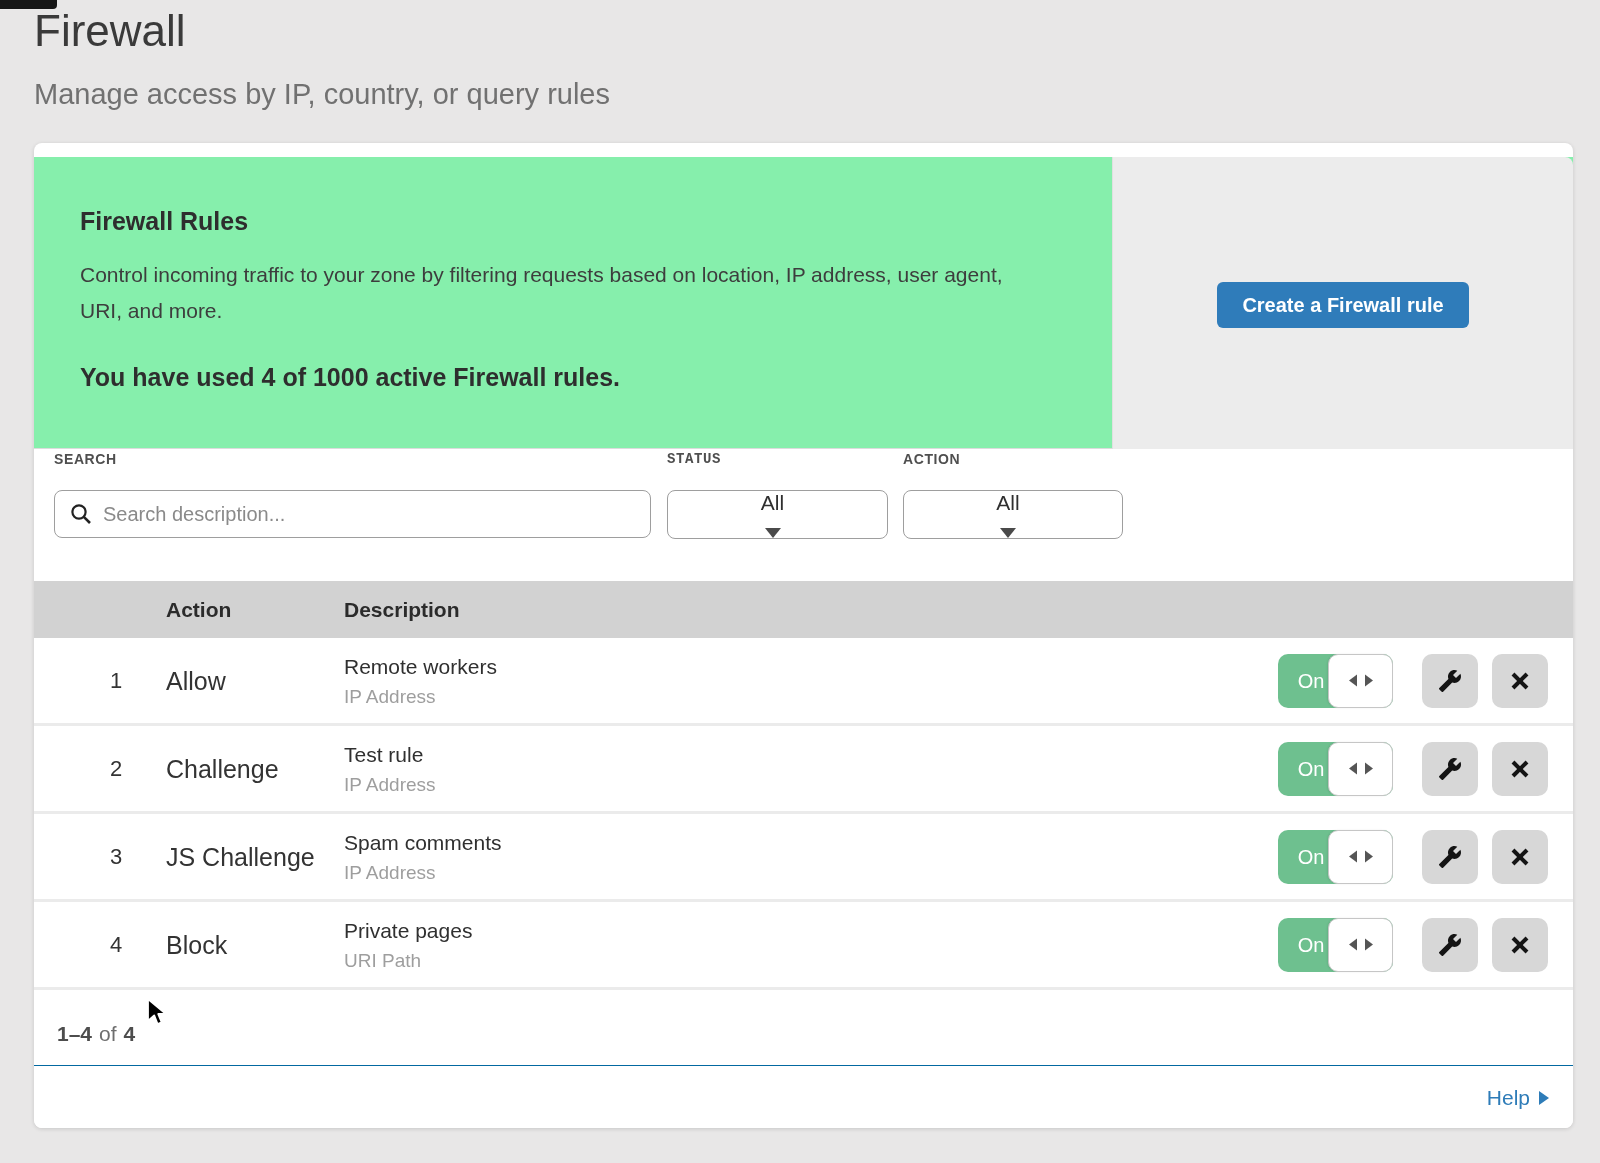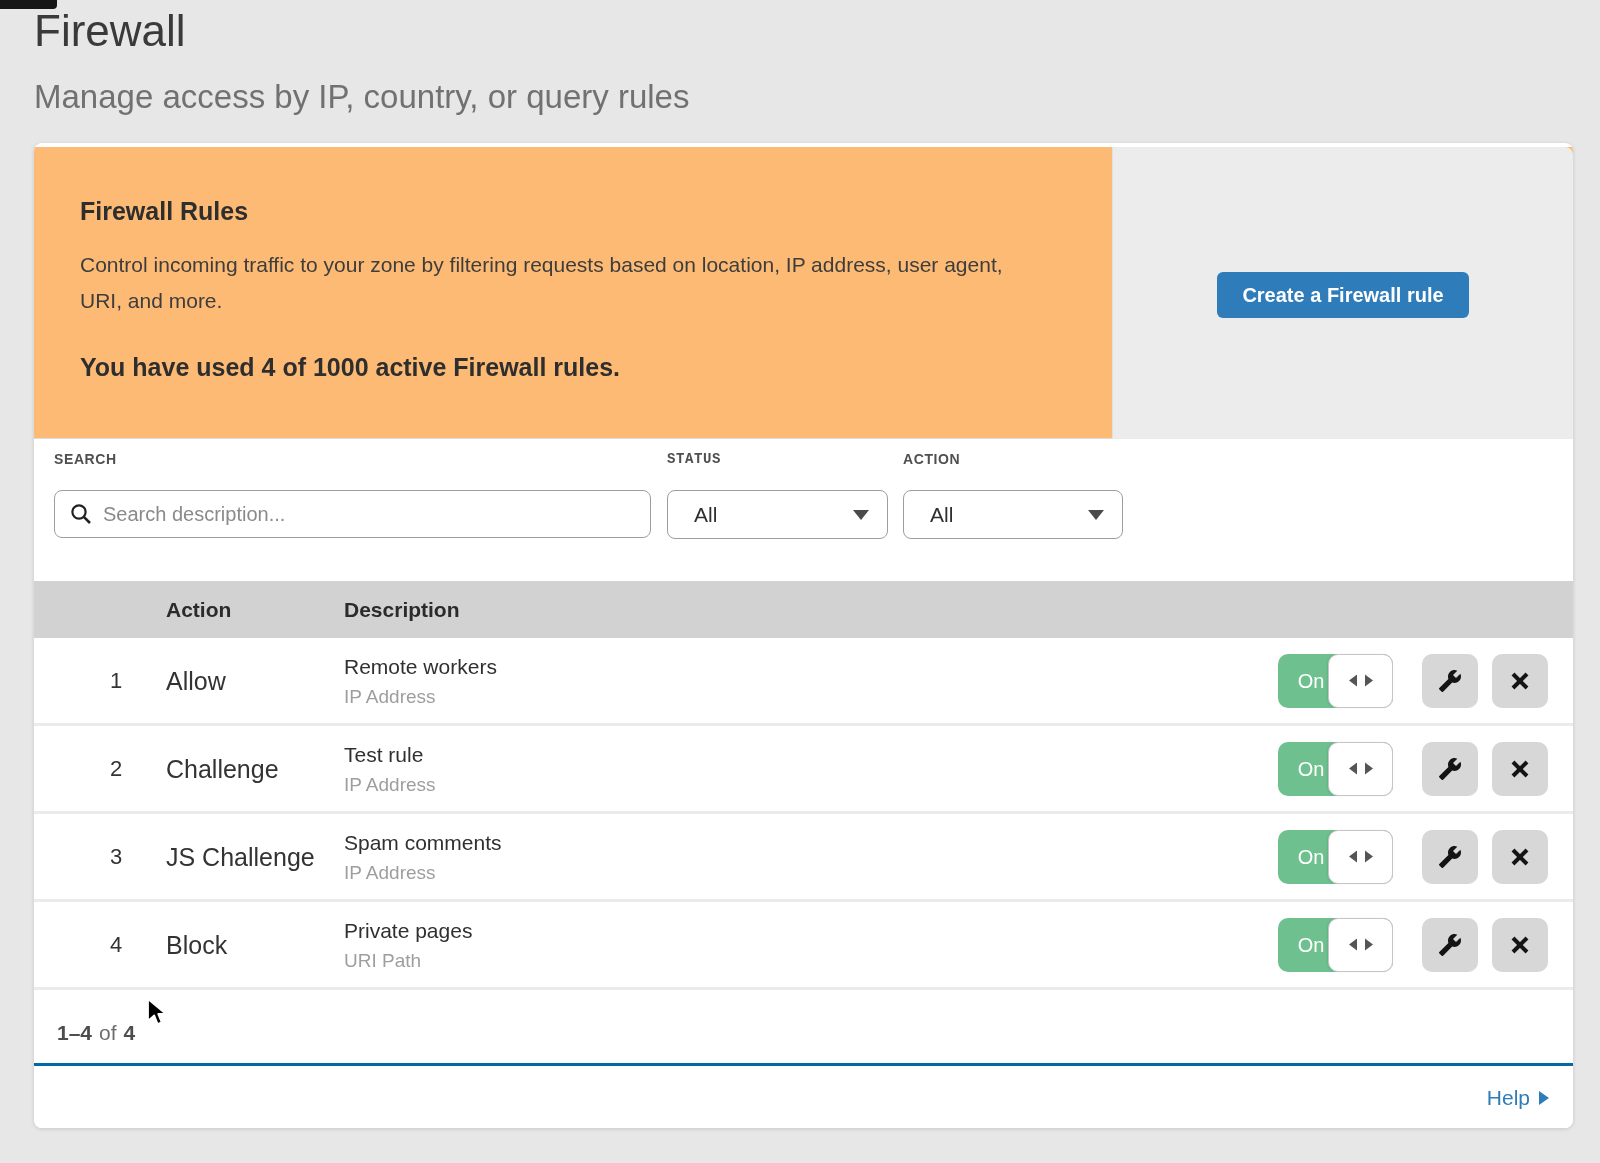--- a/index.html
+++ b/index.html
@@ -6,30 +6,30 @@
   html,body { width:1600px; height:1163px; }
   body {
     background:#e8e7e7;
     font-family:"Liberation Sans", sans-serif;
     position:relative;
     overflow:hidden;
   }
   .edge-artifact { position:absolute; left:0; top:0; width:57px; height:9px; background:#161616; border-bottom-right-radius:4px; }
 
   .page-title { position:absolute; left:34px; top:6px; font-size:44px; color:#3a3a3a; font-weight:400; }
-  .page-subtitle { position:absolute; left:34px; top:78px; font-size:33px; color:#717171; font-weight:400; }
+  .page-subtitle { position:absolute; left:34px; top:78px; font-size:29px; color:#717171; font-weight:400; }
 
   .card {
     position:absolute; left:34px; top:143px; width:1539px; height:985px;
     background:#ffffff; border-radius:8px; overflow:hidden;
     box-shadow:0 1px 4px rgba(0,0,0,0.14);
   }
 
   
-  .top-section { position:absolute; top:4px; left:0; right:0; height:292px; border-bottom:1px solid #dcdcdc; background:#fdba74; }
+  .top-section { position:absolute; top:14px; left:0; right:0; height:292px; border-bottom:1px solid #dcdcdc; background:#86efac; }
   .intro-heading { position:absolute; left:46px; top:50px; font-size:25px; font-weight:700; color:#2e2e2e; }
   .intro-desc { position:absolute; left:46px; top:100px; width:950px; font-size:21px; line-height:36px; color:#3d3d3d; }
   .intro-usage { position:absolute; left:46px; top:206px; font-size:25px; font-weight:700; color:#2e2e2e; }
   .side-panel {
     position:absolute; left:1078px; top:0; width:461px; height:292px;
     background:#ececec; border-left:1px solid #e0e0e0; border-top-right-radius:8px;
   }
   .create-btn {
     position:absolute; left:50%; transform:translateX(-50%); top:125px;
     width:252px; height:46px; background:#2f7cba; color:#fff;
@@ -47,21 +47,21 @@
     padding:0 30px 0 48px; font-size:20px; color:#333; background:#fff;
     font-family:"Liberation Sans", sans-serif; outline:none;
   }
   .search-wrap input::placeholder { color:#8a8a8a; }
   .search-icon { position:absolute; left:16px; top:13px; width:22px; height:22px; }
 
   .select-box {
     position:absolute; top:347px; height:49px; background:#fff;
     border:1.5px solid #9e9e9e; border-radius:8px;
     display:flex; align-items:center; justify-content:space-between;
-    padding:0 18px 0 26px; font-size:21px; color:#2f2f2f; cursor:pointer;
+    padding:0 18px 0 8px; font-size:21px; color:#2f2f2f; cursor:pointer;flex-direction:column;
   }
   .sel-status { left:633px; width:221px; }
   .sel-action { left:869px; width:220px; }
   .caret-down { width:0; height:0; border-left:8px solid transparent; border-right:8px solid transparent; border-top:10px solid #4a4a4a; }
 
   .ordering-btn {
     position:absolute; left:1352px; top:346px; width:163px; height:51px;
     background:#d9d9d9; border:none; border-radius:6px; cursor:pointer;
     display:flex; align-items:center; justify-content:center; gap:10px;
     font-size:21px; color:#2b2b2b; font-family:"Liberation Sans", sans-serif;
@@ -96,21 +96,21 @@
   .tool-btn {
     position:absolute; top:50%; transform:translateY(-50%);
     width:56px; height:54px; background:#d7d7d7; border:none; border-radius:10px;
     display:flex; align-items:center; justify-content:center; cursor:pointer;
   }
   .btn-edit { left:1388px; } .btn-delete { left:1458px; }
 
   
   .pagination-row {
     position:absolute; top:859px; left:0; right:0; height:64px;
-    border-bottom:3px solid #0369a1; display:flex; align-items:center; padding-left:23px;
+    border-bottom:1px solid #0369a1; display:flex; align-items:center; padding-left:23px;
     font-size:21px; background:#fff;
   }
   .pagination-row .bold { font-weight:700; color:#4d4d4d; }
   .pagination-row .of { color:#6e6e6e; margin:0 7px; }
   .help-row {
     position:absolute; top:924px; left:0; right:0; height:61px;
     display:flex; align-items:center; justify-content:flex-end; padding-right:24px; background:#fff;
   }
   .help-link { display:flex; align-items:center; gap:9px; color:#2e7cb8; font-size:21px; cursor:pointer; text-decoration:none; }
   .help-arrow { width:0; height:0; border-left:10px solid #2e7cb8; border-top:7px solid transparent; border-bottom:7px solid transparent; }

